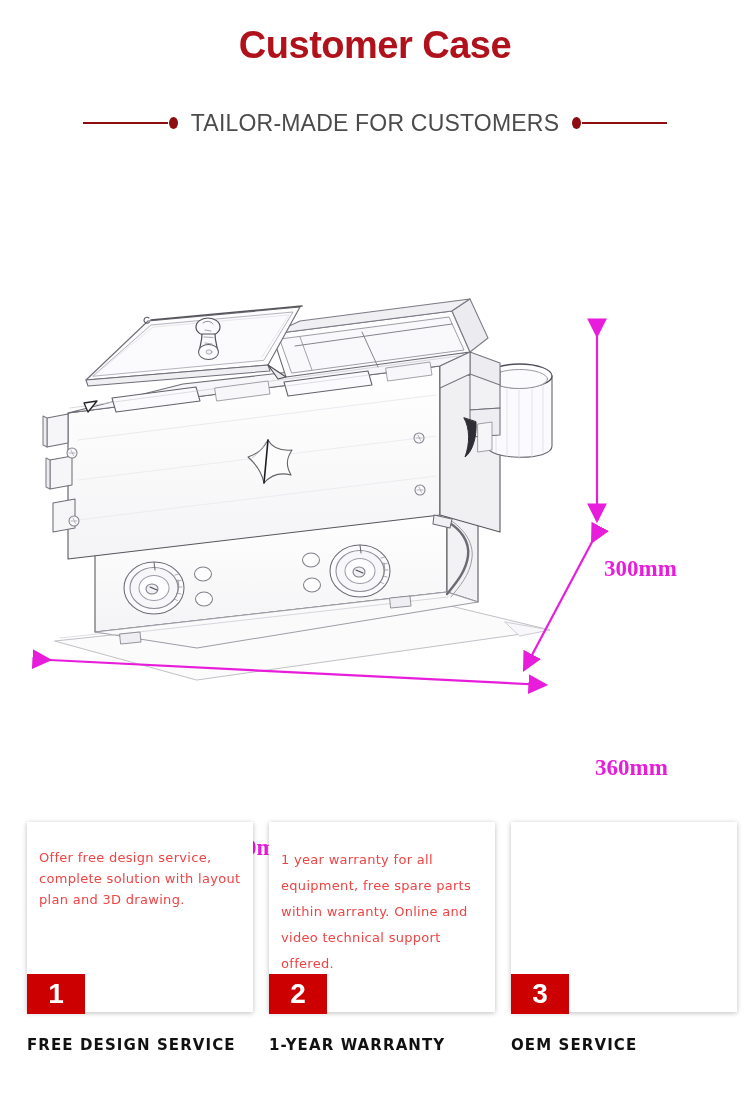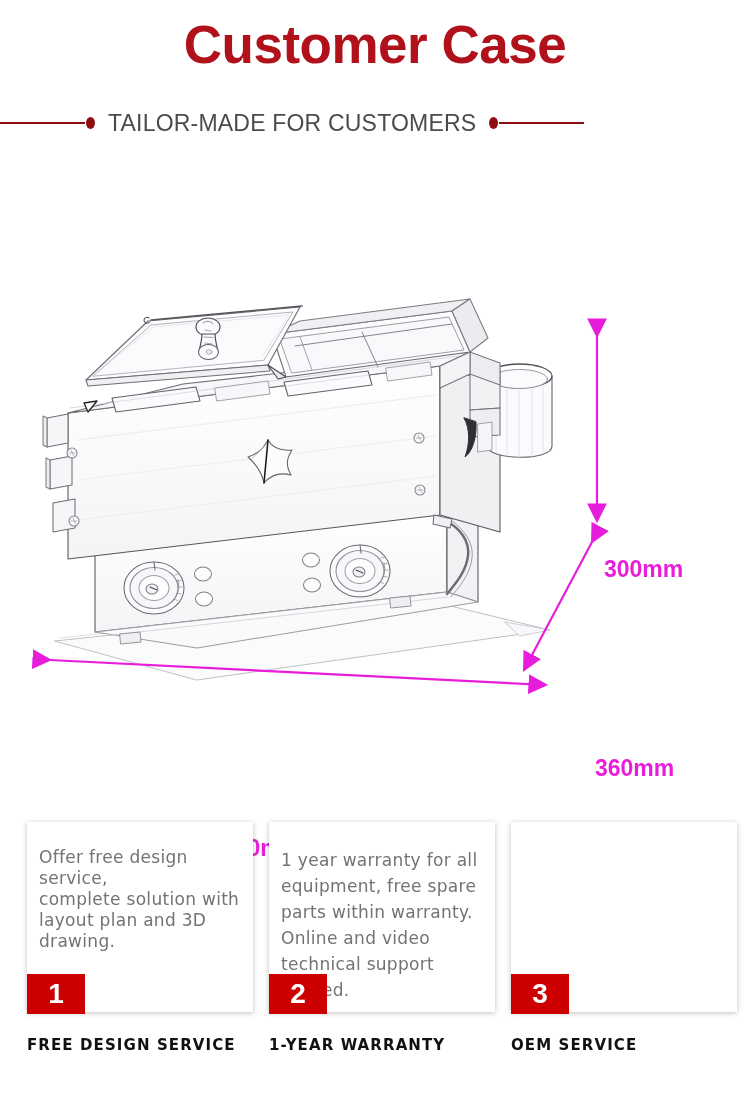--- a/index.html
+++ b/index.html
@@ -22,34 +22,34 @@
     left: 0; top: 0;
     width: 750px;
     height: 160px;
   }
   #page-title {
     position: absolute;
     left: 0; top: 14px;
     width: 750px;
     text-align: center;
     color: #b0111a;
-    font-size: 53px;
+    font-size: 38px;
     font-weight: bold;
     letter-spacing: -0.5px;
     line-height: 62px;
     font-family: "Liberation Sans", sans-serif;
   }
   #subtitle-row {
     position: absolute;
     left: 0; top: 108px;
     width: 750px;
     height: 30px;
     display: flex;
     align-items: center;
-    justify-content: flex-start;
+    justify-content: center;
   }
   .rule-line {
     height: 2px;
     background: #8e0d10;
     width: 85px;
   }
   .rule-dot {
     width: 9px;
     height: 12px;
     border-radius: 50%;
@@ -65,20 +65,21 @@
     white-space: nowrap;
     line-height: 26px;
   }
 
   
   #product-area {
     position: absolute;
     left: 0; top: 160px;
     width: 750px;
     height: 650px;
+    font-family: Liberation Serif, serif;
   }
   #product-sketch {
     position: absolute;
     left: 0; top: 0;
     width: 750px;
     height: 650px;
   }
 
   
   .dim-label {
@@ -116,23 +117,23 @@
     width: 226px;
     height: 190px;
     background: #ffffff;
     box-shadow: 0 1px 5px rgba(0,0,0,0.26);
     box-sizing: border-box;
   }
   .card-text {
     position: absolute;
     left: 12px;
     right: 10px;
-    color: #737373;
+    color: #ef4444;
     font-family: "DejaVu Sans", sans-serif;
-    font-size: 17px;
+    font-size: 13px;
     letter-spacing: 0.3px;
     white-space: pre-line;
   }
   .card-text.pos-top { top: 25px; line-height: 21px; }
   .card-text.pos-tight { top: 25px; line-height: 26px; }
   .card-text.pos-mid { top: 66px; line-height: 18.5px; }
 
   .card-badge {
     position: absolute;
     left: 0;

